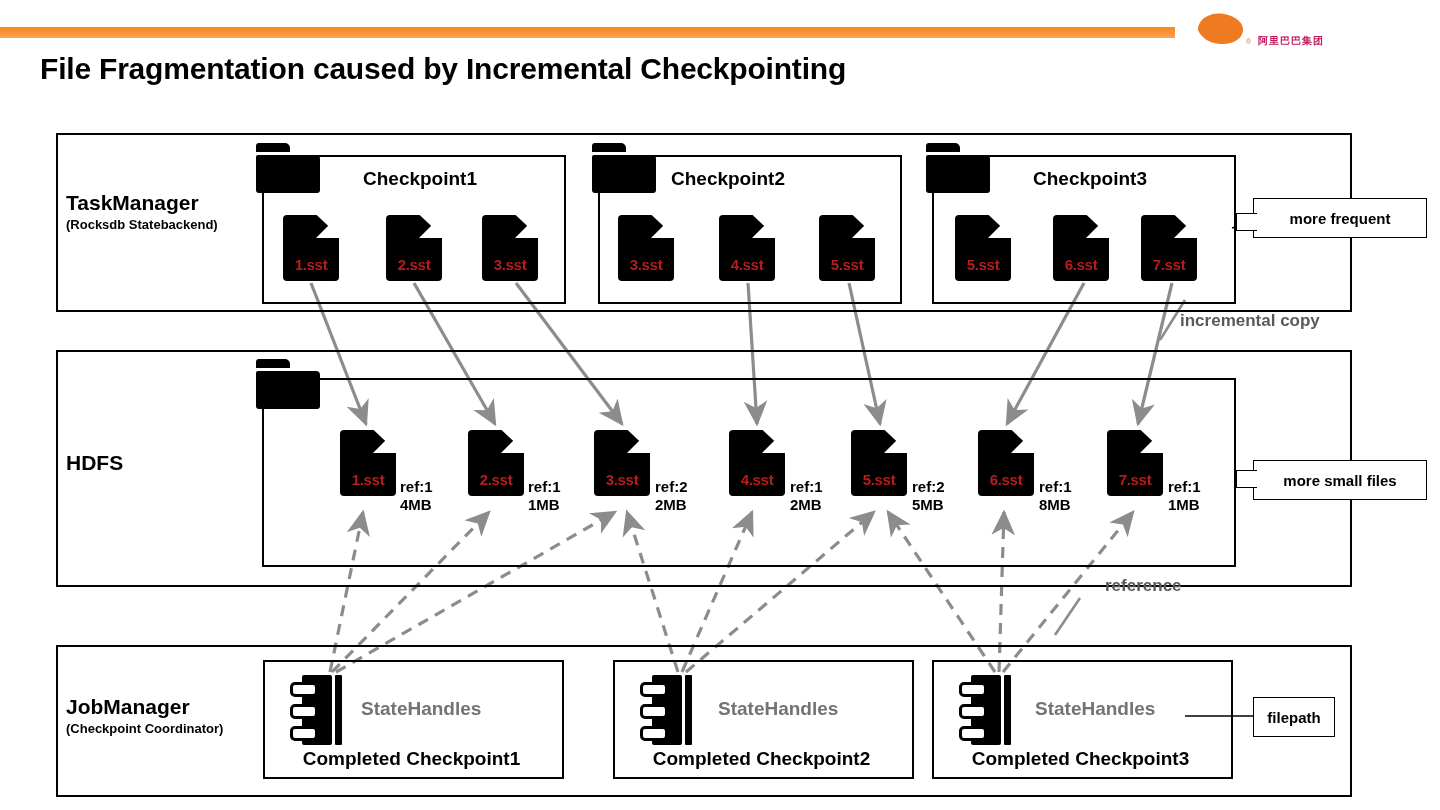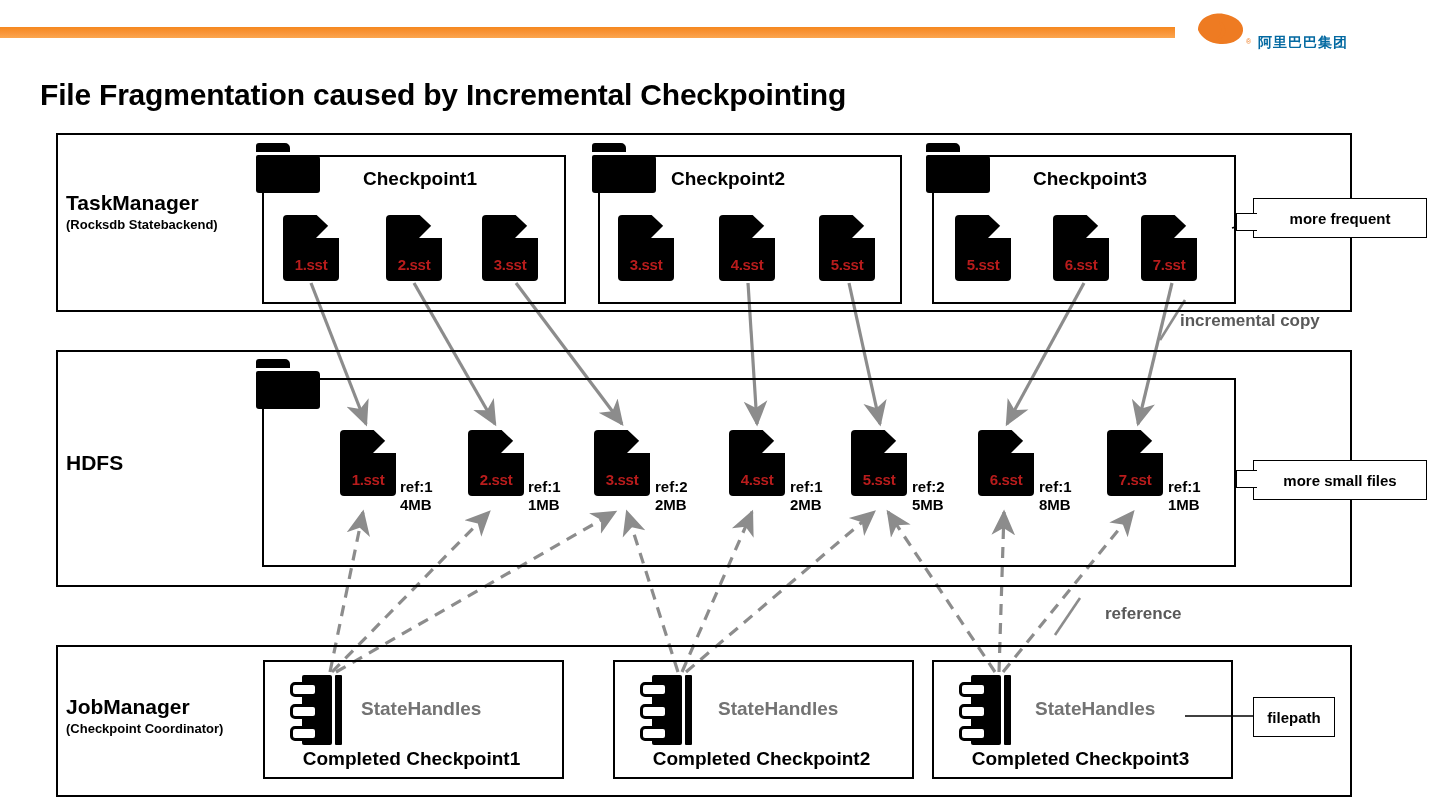--- a/index.html
+++ b/index.html
@@ -22,28 +22,28 @@
   #logo .logo-mark{position:absolute;left:0;top:4px;width:62px;height:38px;}
   #logo .logo-en{position:absolute;left:66px;top:2px;white-space:nowrap;}
   #logo .logo-en .ali{
     font-size:26px;font-weight:bold;color:#EE7B22;letter-spacing:-0.5px;
   }
   #logo .logo-en .grp{
     font-size:24px;font-weight:normal;color:#8D8D8D;letter-spacing:0px;
   }
   #logo .logo-cn{
     position:absolute;left:68px;top:28px;
-    font-size:14px;font-weight:bold;color:#0369a1;letter-spacing:1px;
+    font-size:10px;font-weight:bold;color:#be185d;letter-spacing:1px;
     white-space:nowrap;
   }
   #logo .reg{position:absolute;left:56px;top:32px;font-size:7px;color:#EE7B22;}
 
   
   #page-title{
-    left:40px;top:78px;
+    left:40px;top:52px;
     font-size:30px;font-weight:bold;color:#000;
     letter-spacing:-0.2px;white-space:nowrap;
   }
 
   
   .layer-frame{border:2px solid #000;background:transparent;}
   #frame-tm{left:56px;top:133px;width:1292px;height:175px;}
   #frame-hdfs{left:56px;top:350px;width:1292px;height:233px;}
   #frame-jm{left:56px;top:645px;width:1292px;height:148px;}
 
@@ -367,21 +367,21 @@
 <div class="abs meta" style="left:1168px;top:478px;">
   <div>ref:1</div>
   <div>1MB</div>
 </div>
 
 <div class="abs callout" style="left:1253px;top:460px;width:172px;height:38px;">
   <span>more small files</span>
 </div>
 <div class="abs callout-tail" style="left:1236px;top:470px;width:20px;height:16px;border-right:none;"></div>
 
-<div class="abs glabel" style="left:1105px;top:604px;">reference</div>
+<div class="abs glabel" style="left:1105px;top:576px;">reference</div>
 
 <div class="abs layer-frame" id="frame-jm"></div>
 <div class="abs layer-label" id="label-jm">
   <span class="main">JobManager</span>
   <span class="sub">(Checkpoint Coordinator)</span>
 </div>
 
 <div class="abs sh-box" style="left:263px;top:660px;width:297px;height:115px;"></div>
 <div class="abs notebook" style="left:290px;top:675px;">
   <div class="spine"></div>

